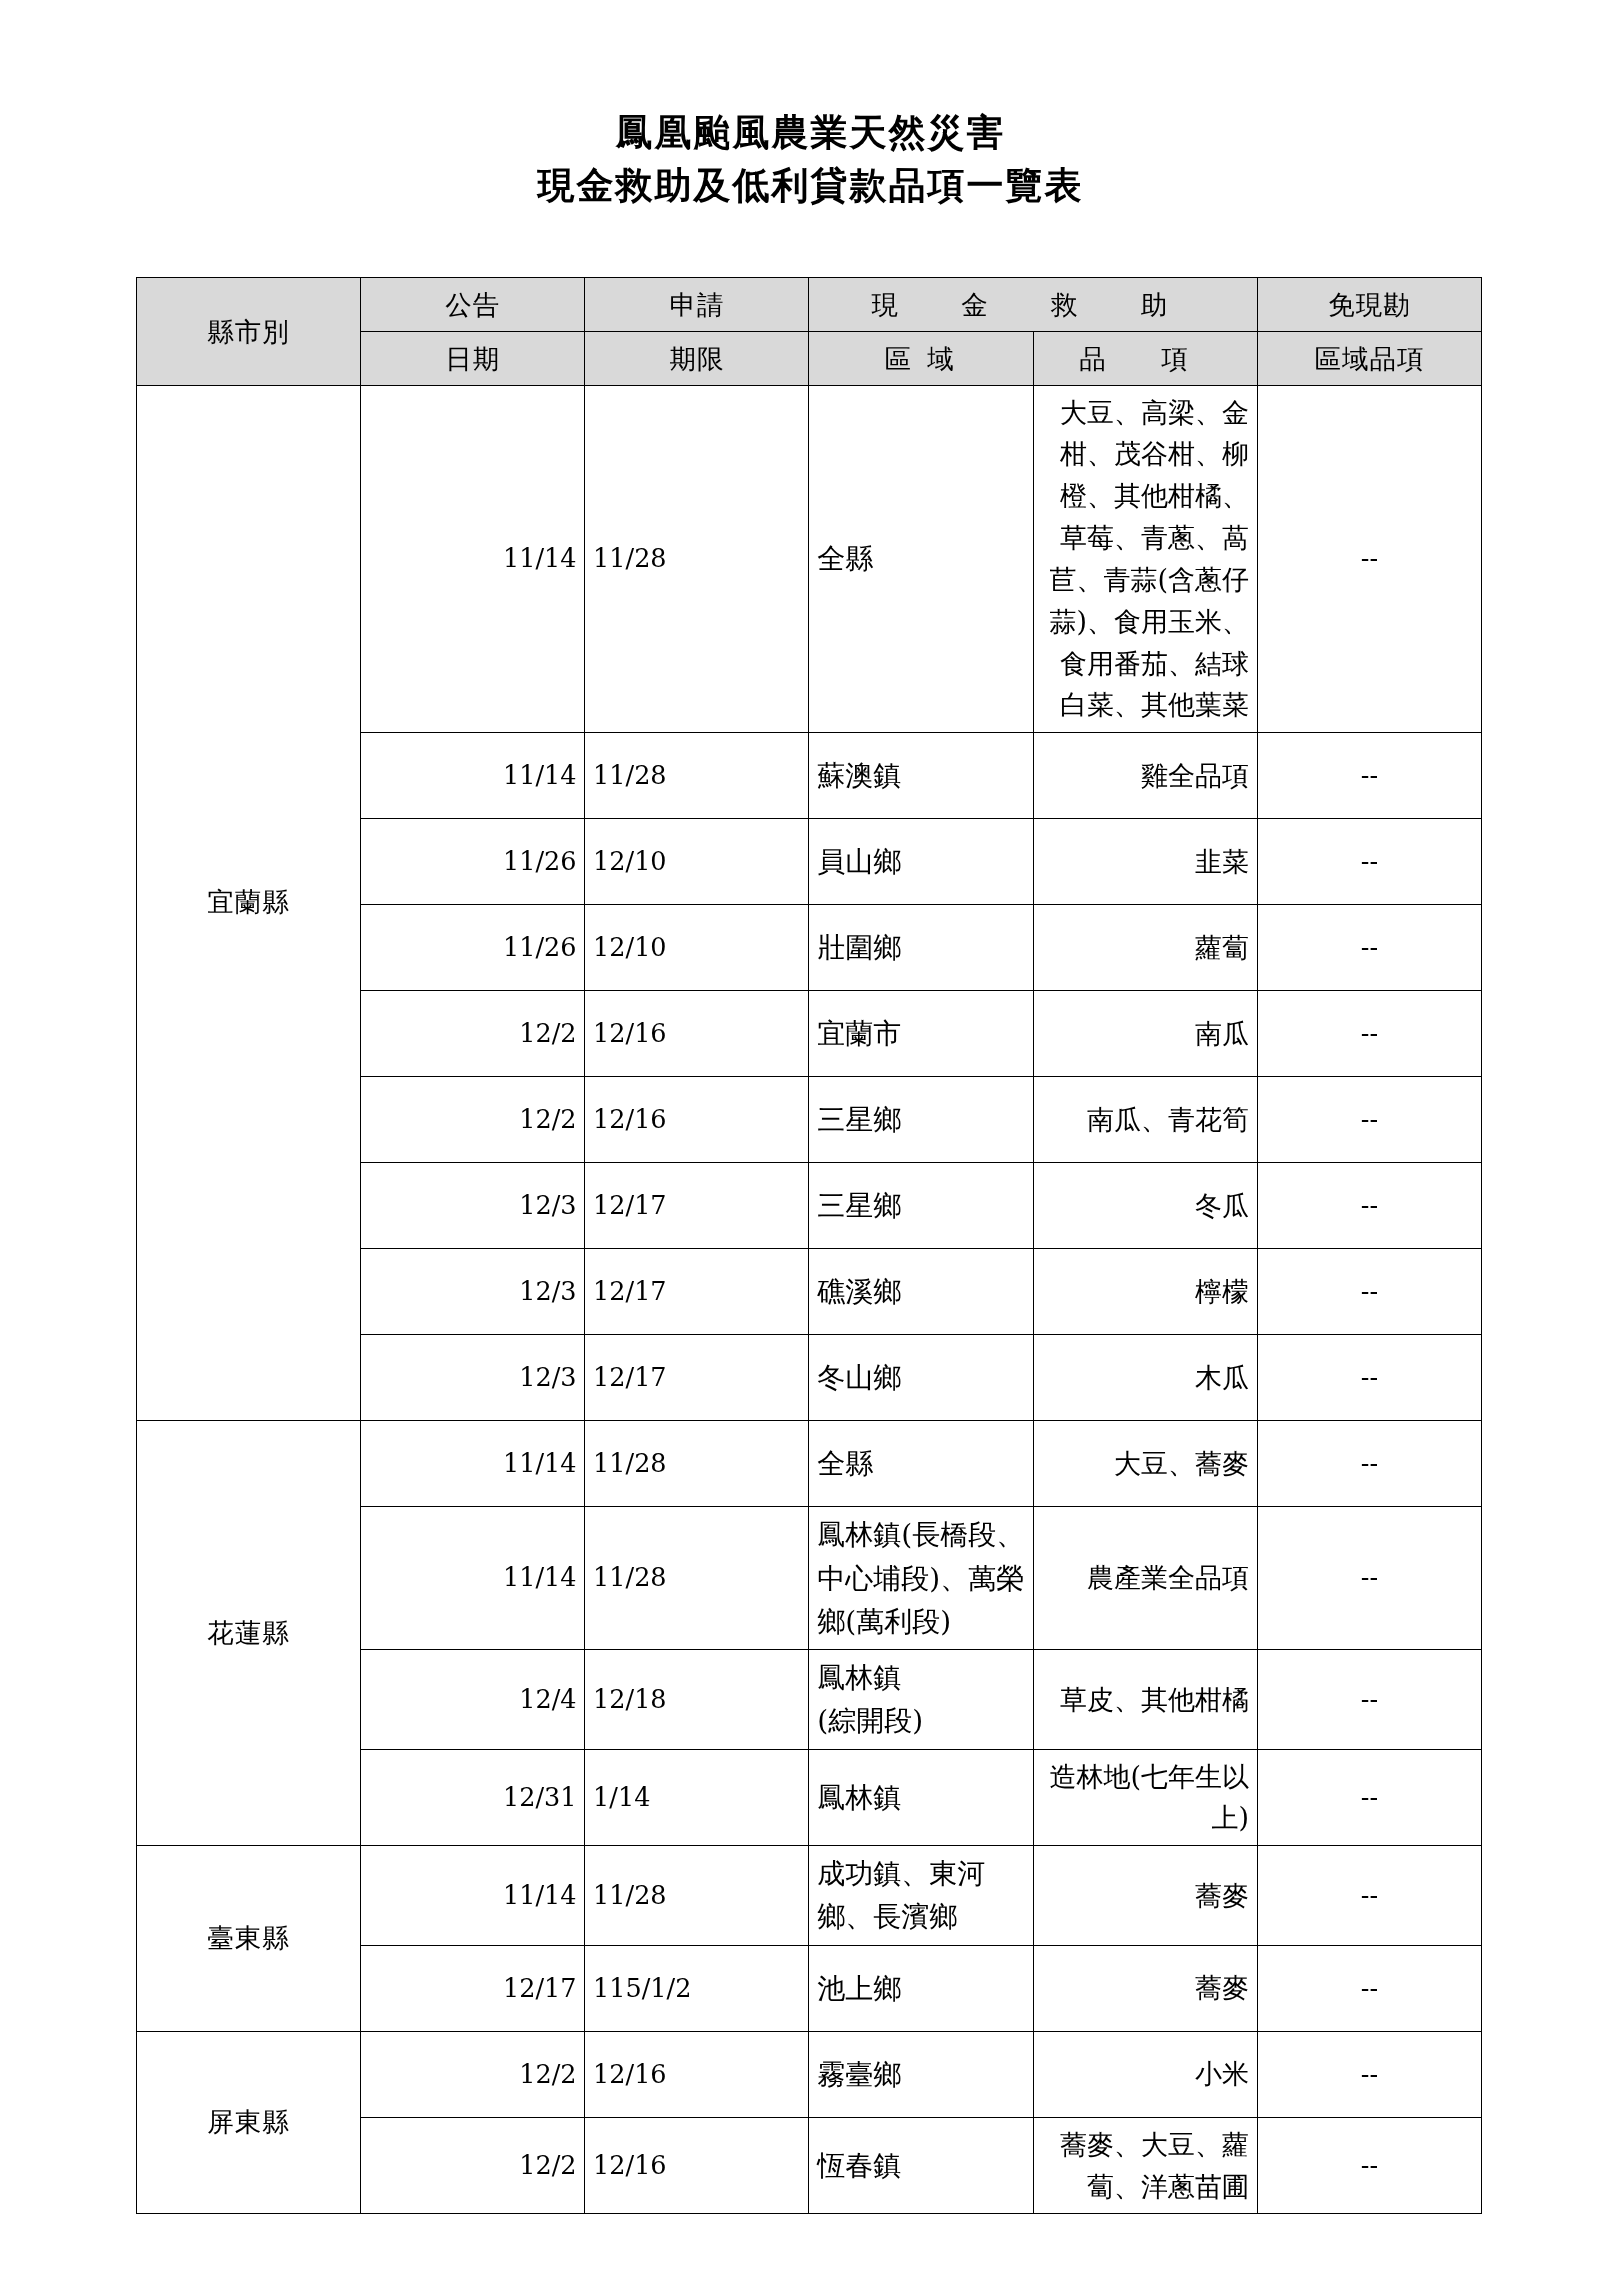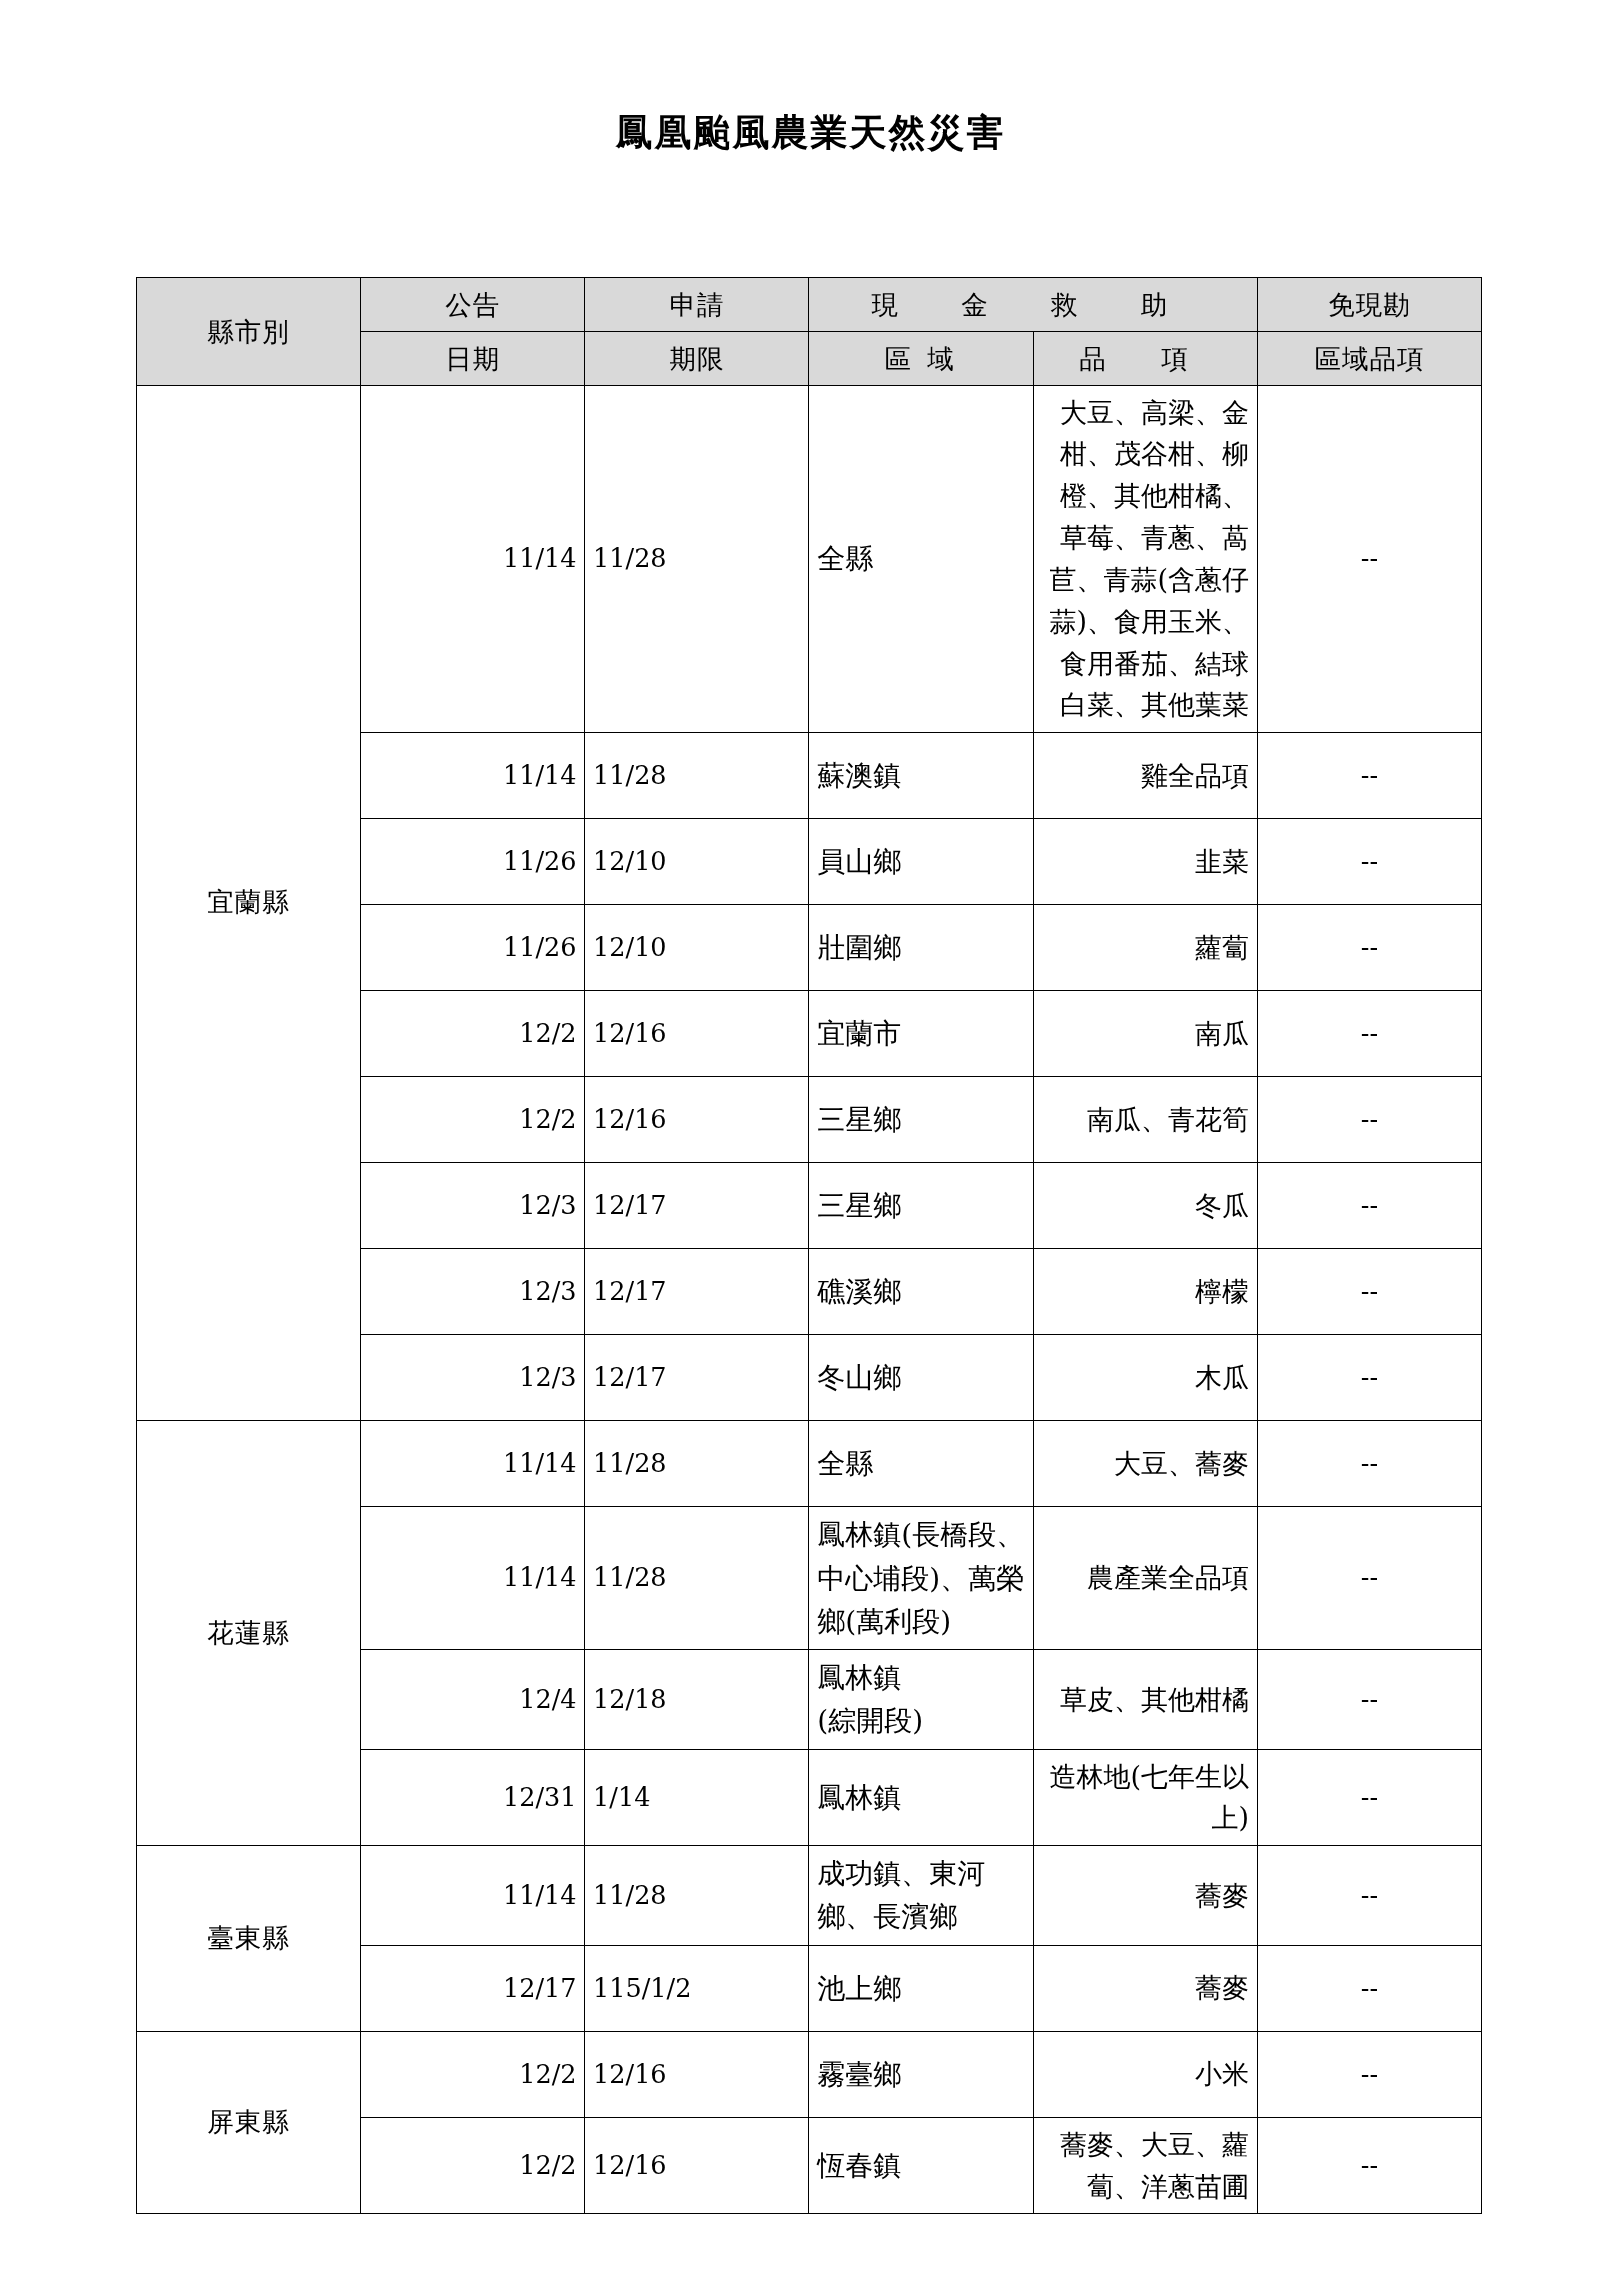--- a/index.html
+++ b/index.html
@@ -96,20 +96,21 @@
   .rowtall-6 { height: 86px; }
   .nowrapcell { white-space: pre-line; }
 </style>
 </head>
 <body>
 
 <div class="page">
 
   <div class="title-block">
     <div class="title-line">鳳凰颱風農業天然災害</div>
+    <div class="title-line">現金救助及低利貸款品項一覽表</div>
   </div>
 
   <table class="main">
     <thead>
       <tr>
         <th rowspan="2" class="county">縣市別</th>
         <th class="date">公告</th>
         <th class="deadline">申請</th>
         <th colspan="2" class="wide-space" style="letter-spacing: 27.4px;">現 金 救 助</th>
         <th class="exempt">免現勘</th>

